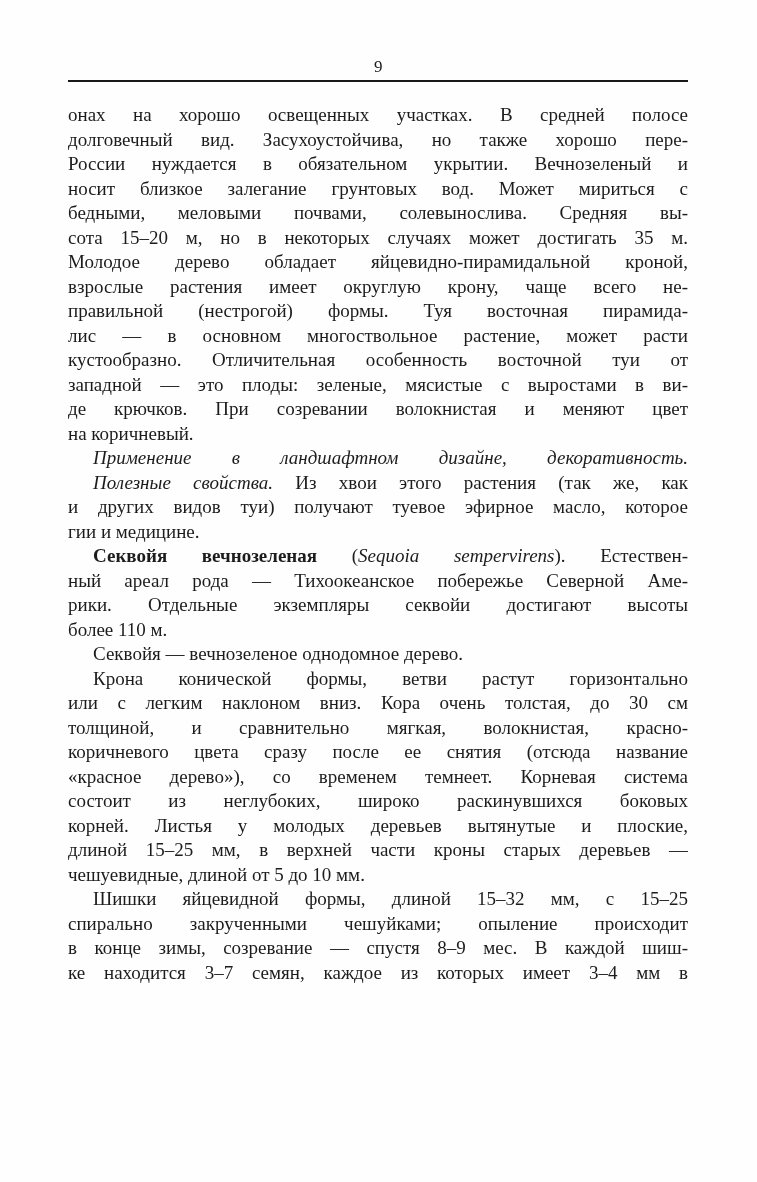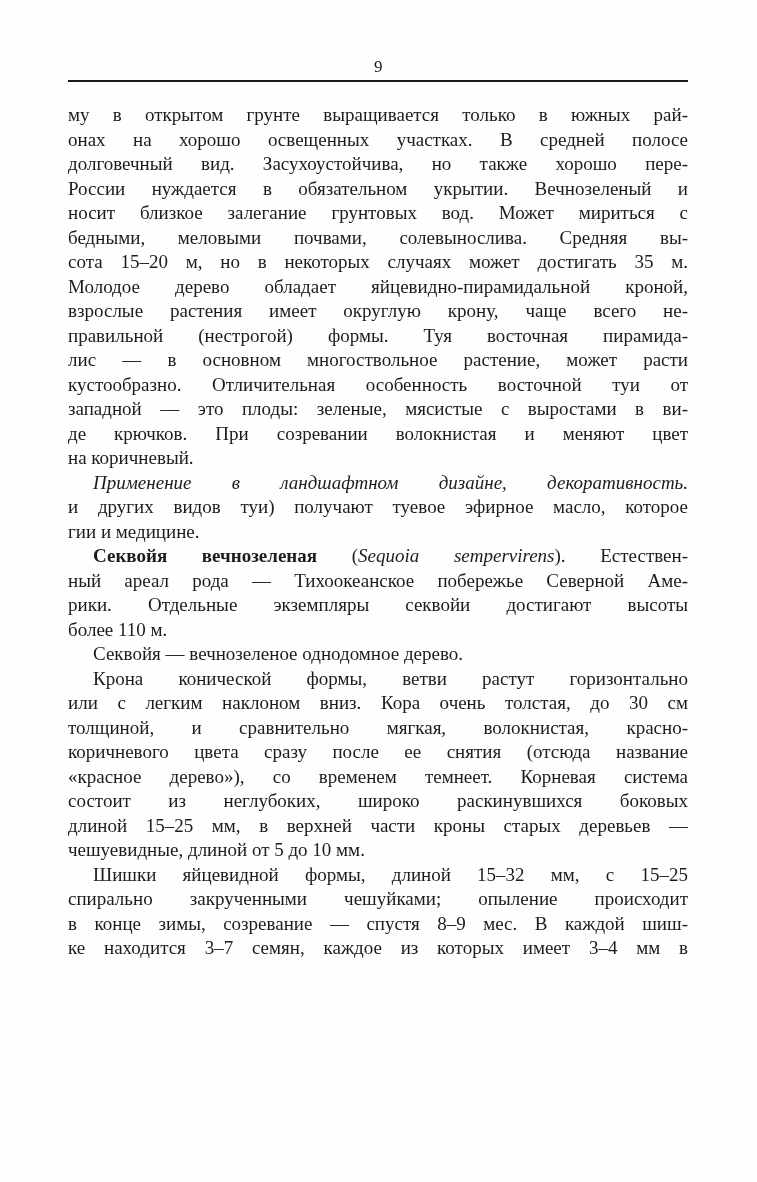--- a/index.html
+++ b/index.html
@@ -60,49 +60,50 @@
 </style>
 </head>
 <body>
 
 <div class="page">
   <div class="running-head">
     <span class="page-number">9</span>
     <hr class="header-rule">
   </div>
   <div class="body-text" id="body-text">
-      <div class="line"><span class="seg-n">му в открытом грунте выращивается только в южных рай-</span></div>
       <div class="line"><span class="seg-n">онах на хорошо освещенных участках. В средней полосе</span></div>
       <div class="line"><span class="seg-n">долговечный вид. Засухоустойчива, но также хорошо пере-</span></div>
       <div class="line"><span class="seg-n">России нуждается в обязательном укрытии. Вечнозеленый и</span></div>
       <div class="line"><span class="seg-n">носит близкое залегание грунтовых вод. Может мириться с</span></div>
       <div class="line"><span class="seg-n">бедными, меловыми почвами, солевынослива. Средняя вы-</span></div>
       <div class="line"><span class="seg-n">сота 15–20 м, но в некоторых случаях может достигать 35 м.</span></div>
       <div class="line"><span class="seg-n">Молодое дерево обладает яйцевидно-пирамидальной кроной,</span></div>
       <div class="line"><span class="seg-n">взрослые растения имеет округлую крону, чаще всего не-</span></div>
       <div class="line"><span class="seg-n">правильной (нестрогой) формы. Туя восточная пирамида-</span></div>
       <div class="line"><span class="seg-n">лис — в основном многоствольное растение, может расти</span></div>
       <div class="line"><span class="seg-n">кустообразно. Отличительная особенность восточной туи от</span></div>
       <div class="line"><span class="seg-n">западной — это плоды: зеленые, мясистые с выростами в ви-</span></div>
       <div class="line"><span class="seg-n">де крючков. При созревании волокнистая и меняют цвет</span></div>
       <div class="line last"><span class="seg-n">на коричневый.</span></div>
       <div class="line ind"><span class="seg-i">Применение в ландшафтном дизайне, декоративность.</span></div>
+      <div class="line ind"><span class="seg-i">Полезные свойства.</span><span class="seg-n"> Из хвои этого растения (так же, как</span></div>
       <div class="line"><span class="seg-n">и других видов туи) получают туевое эфирное масло, которое</span></div>
       <div class="line last"><span class="seg-n">гии и медицине.</span></div>
       <div class="line ind"><span class="seg-b">Секвойя вечнозеленая</span><span class="seg-n"> (</span><span class="seg-i">Sequoia sempervirens</span><span class="seg-n">). Естествен-</span></div>
       <div class="line"><span class="seg-n">ный ареал рода — Тихоокеанское побережье Северной Аме-</span></div>
       <div class="line"><span class="seg-n">рики. Отдельные экземпляры секвойи достигают высоты</span></div>
       <div class="line last"><span class="seg-n">более 110 м.</span></div>
       <div class="line ind last"><span class="seg-n">Секвойя — вечнозеленое однодомное дерево.</span></div>
       <div class="line ind"><span class="seg-n">Крона конической формы, ветви растут горизонтально</span></div>
       <div class="line"><span class="seg-n">или с легким наклоном вниз. Кора очень толстая, до 30 см</span></div>
       <div class="line"><span class="seg-n">толщиной, и сравнительно мягкая, волокнистая, красно-</span></div>
       <div class="line"><span class="seg-n">коричневого цвета сразу после ее снятия (отсюда название</span></div>
       <div class="line"><span class="seg-n">«красное дерево»), со временем темнеет. Корневая система</span></div>
       <div class="line"><span class="seg-n">состоит из неглубоких, широко раскинувшихся боковых</span></div>
+      <div class="line"><span class="seg-n">корней. Листья у молодых деревьев вытянутые и плоские,</span></div>
       <div class="line"><span class="seg-n">длиной 15–25 мм, в верхней части кроны старых деревьев —</span></div>
       <div class="line last"><span class="seg-n">чешуевидные, длиной от 5 до 10 мм.</span></div>
       <div class="line ind"><span class="seg-n">Шишки яйцевидной формы, длиной 15–32 мм, с 15–25</span></div>
       <div class="line"><span class="seg-n">спирально закрученными чешуйками; опыление происходит</span></div>
       <div class="line"><span class="seg-n">в конце зимы, созревание — спустя 8–9 мес. В каждой шиш-</span></div>
       <div class="line"><span class="seg-n">ке находится 3–7 семян, каждое из которых имеет 3–4 мм в</span></div>
     </div>
 </div>
 
 </body></html>

